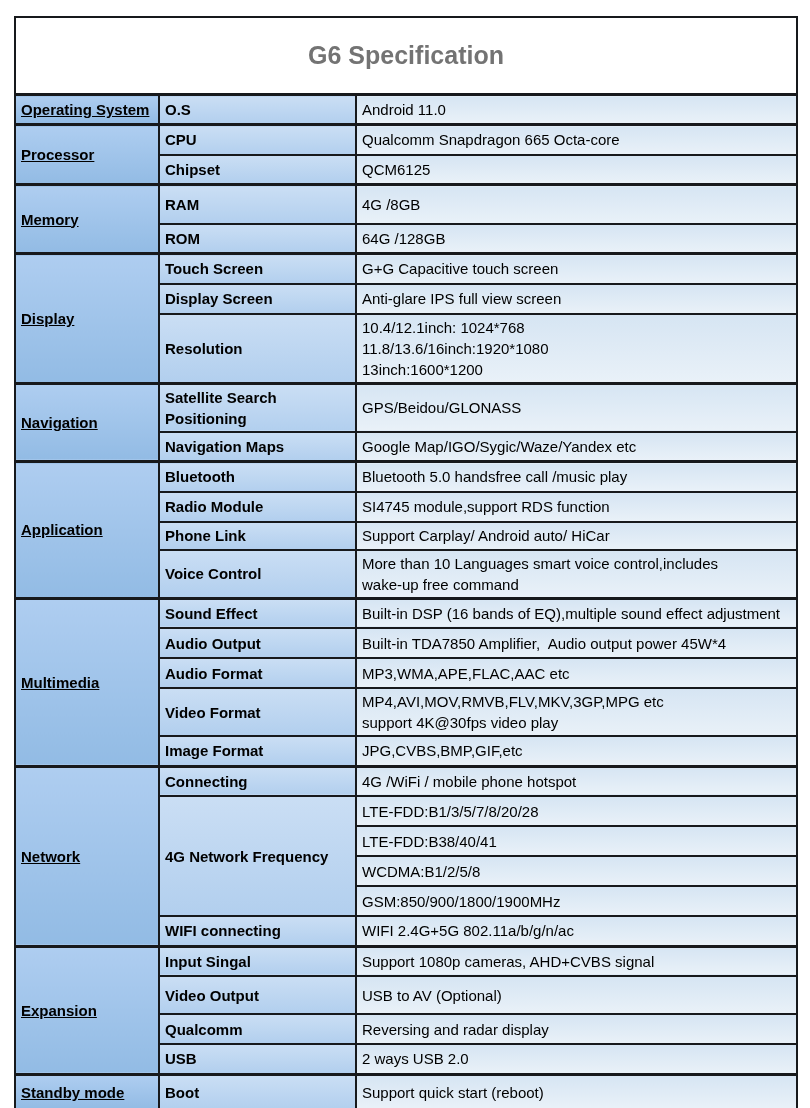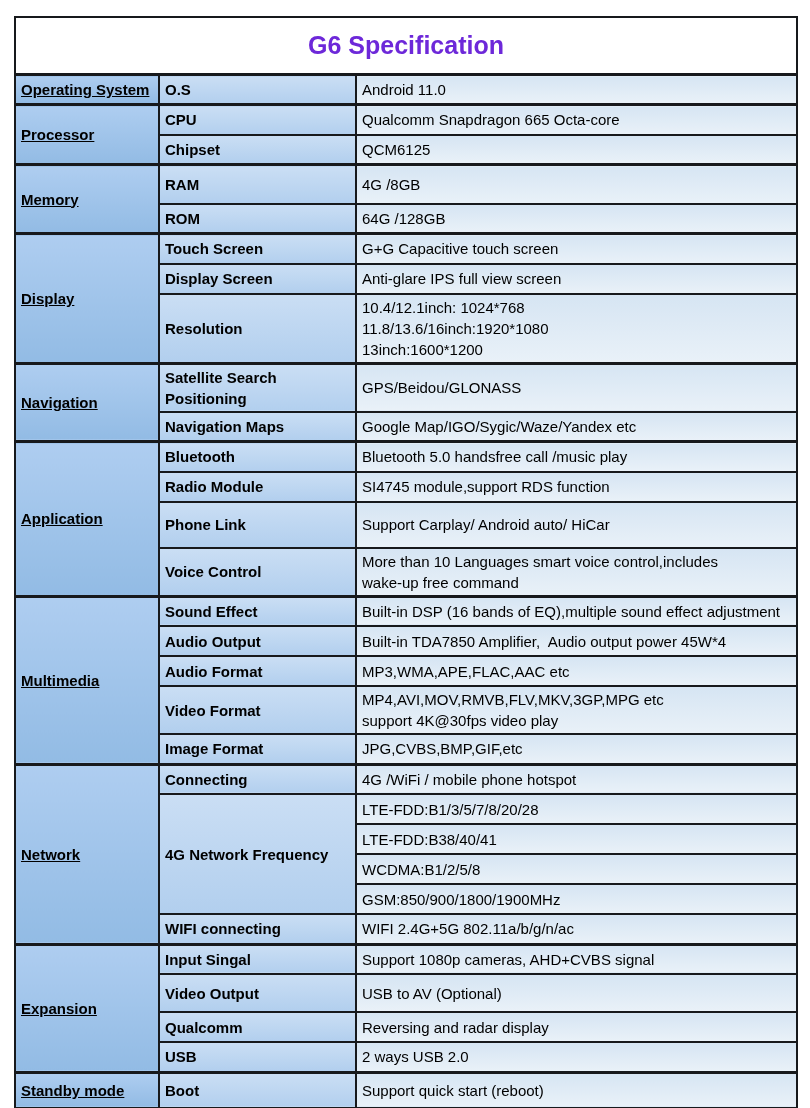--- a/index.html
+++ b/index.html
@@ -2,21 +2,21 @@
 <html><head>
 <meta charset="utf-8">
 <style>
   html,body{margin:0;padding:0;background:#ffffff;}
   body{font-family:"Liberation Sans",sans-serif;color:#000;}
   .page{padding:16px 14px;width:782px;}
   table.spec{border-collapse:collapse;table-layout:fixed;width:782px;border:2px solid #17191c;}
   col.c1{width:144px;} col.c2{width:197px;} col.c3{width:441px;}
   th,td{border:2px solid #17191c;padding:2px 4px 2px 5px;font-size:15px;line-height:1.4;vertical-align:middle;text-align:left;overflow:hidden;}
   tr.g > th, tr.g > td{border-top:3px solid #17191c;}
-  th.title{background:#ffffff;text-align:center;font-size:25px;font-weight:bold;color:#6d28d9;padding:10px 0;}
+  th.title{background:#ffffff;text-align:center;font-size:25px;font-weight:bold;color:#737373;padding:20px 0;}
   th.cat{background:linear-gradient(180deg,#aecdf0 0%,#92bbe4 100%);font-weight:bold;font-size:15px;text-decoration:underline;}
   td.param{background:linear-gradient(180deg,#cadef4 0%,#b2cfee 100%);font-weight:bold;}
   td.val{background:linear-gradient(180deg,#d6e5f3 0%,#e9f1f8 100%);white-space:pre-wrap;}
 </style>
 </head>
 <body>
 
 <div class="page">
   <table class="spec">
     <colgroup>
@@ -83,21 +83,21 @@
 
       <tr class="g" style="height:30px">
         <th class="cat" rowspan="4">Application</th>
         <td class="param">Bluetooth</td>
         <td class="val">Bluetooth 5.0 handsfree call /music play</td>
       </tr>
       <tr style="height:30px">
         <td class="param">Radio Module</td>
         <td class="val">SI4745 module,support RDS function</td>
       </tr>
-      <tr style="height:46px">
+      <tr style="height:28px">
         <td class="param">Phone Link</td>
         <td class="val">Support Carplay/ Android auto/ HiCar</td>
       </tr>
       <tr style="height:47px">
         <td class="param">Voice Control</td>
         <td class="val">More than 10 Languages smart voice control,includes
 wake-up free command</td>
       </tr>
 
       <tr class="g" style="height:30px">

